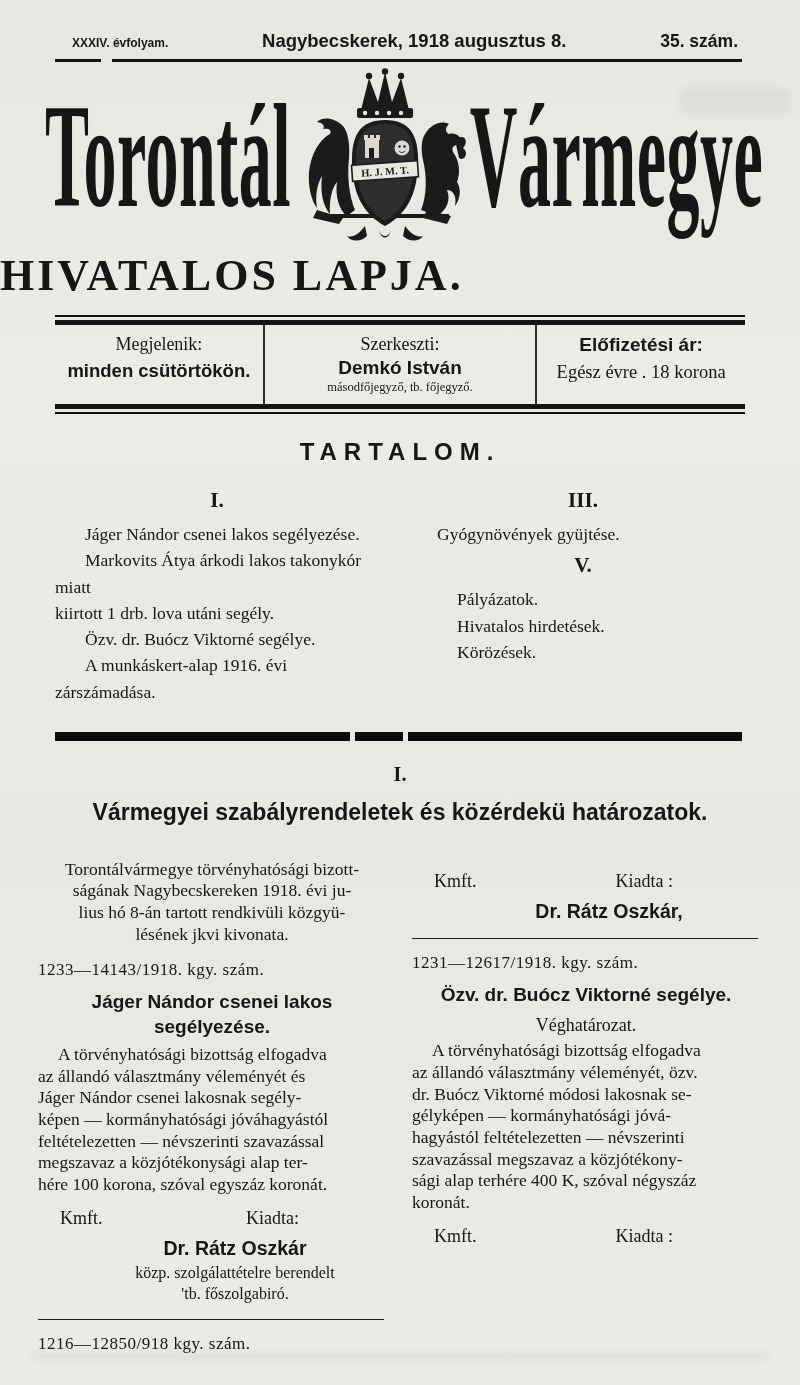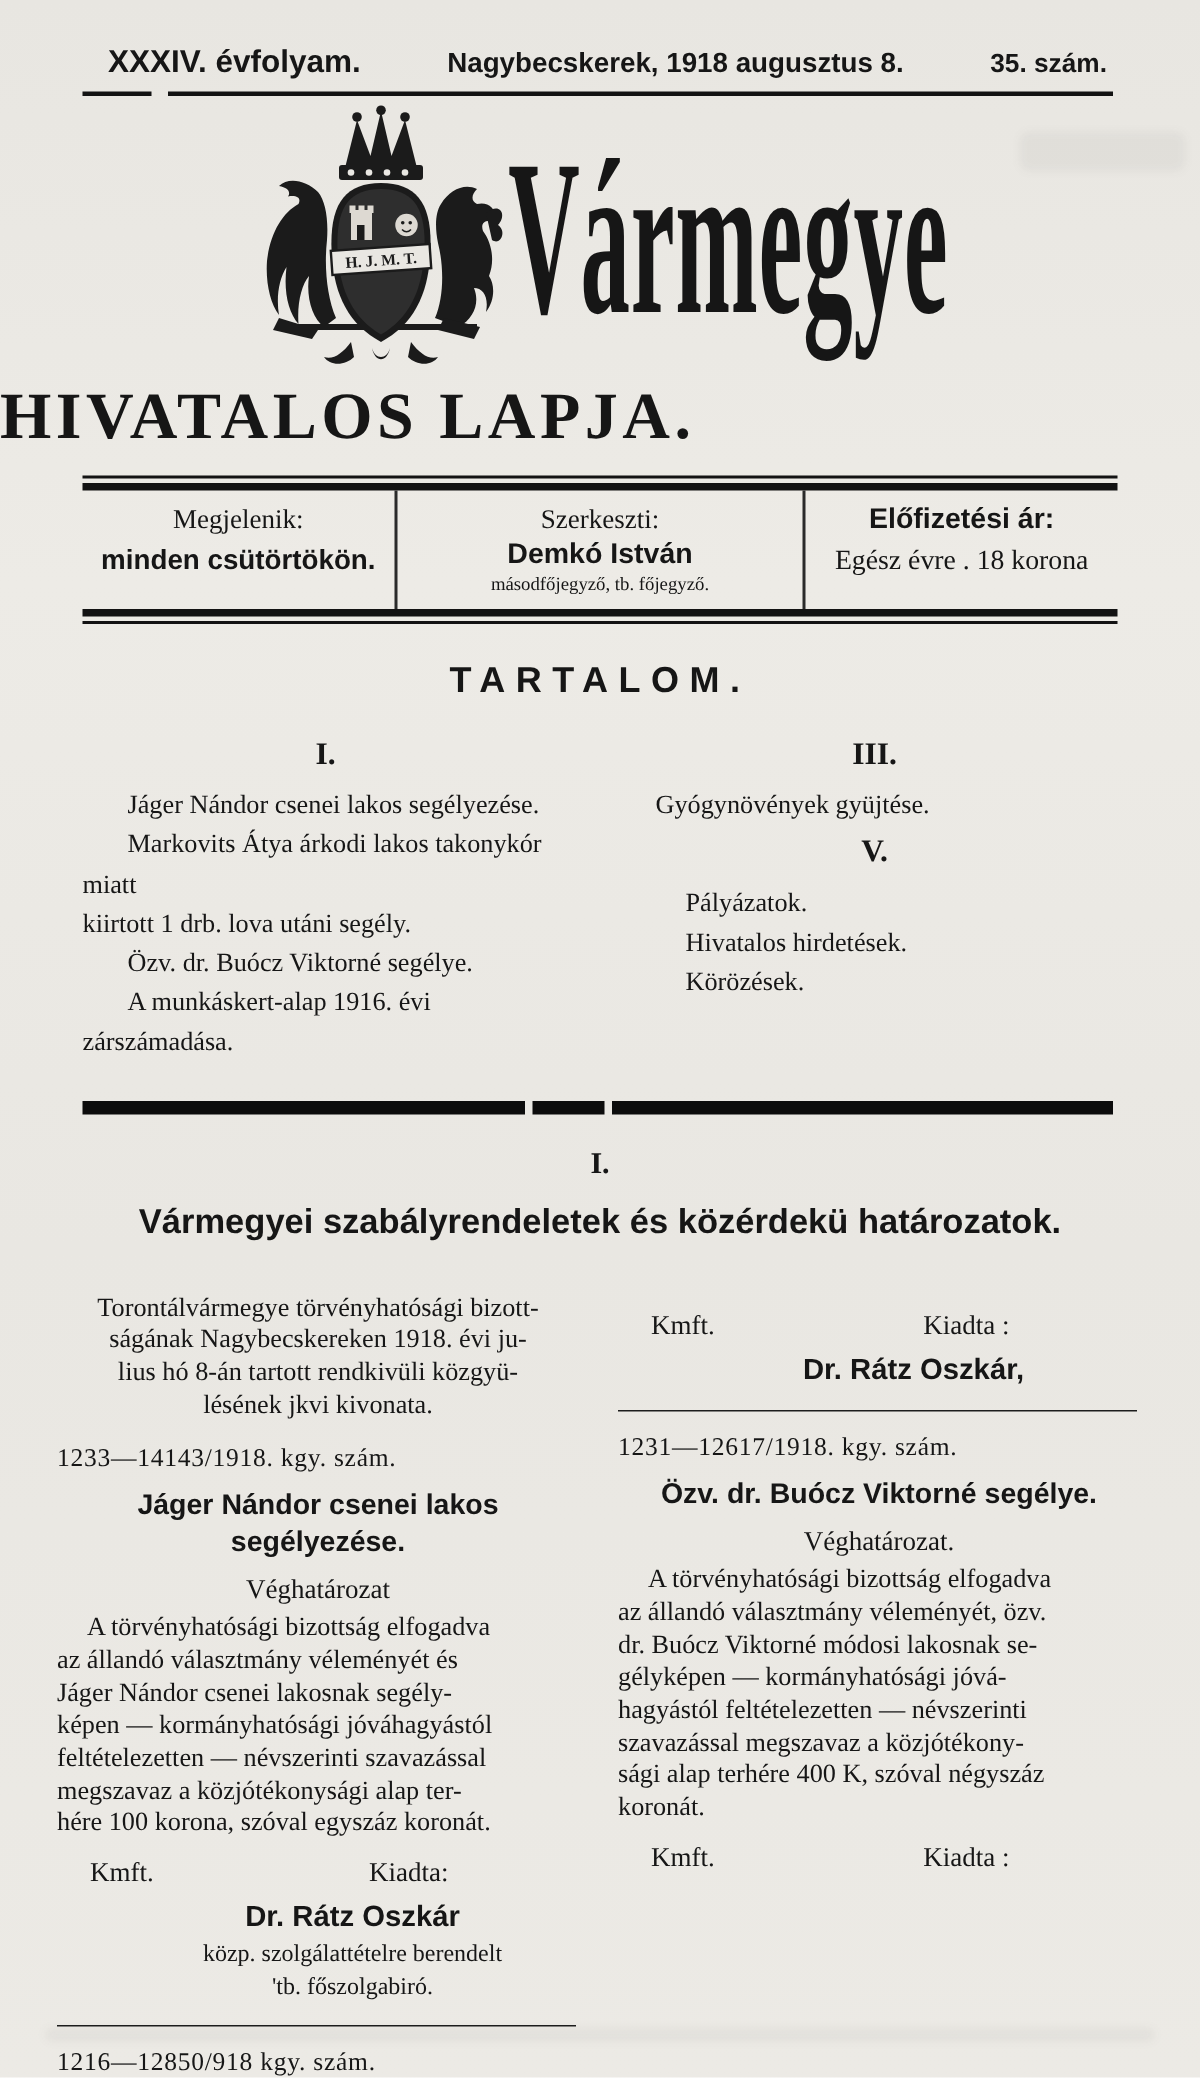--- a/index.html
+++ b/index.html
@@ -9,21 +9,21 @@
     font-family:"Liberation Serif","DejaVu Serif",serif;
     color:#161616;
   }
   .smudge{position:absolute;background:rgba(60,60,60,.05);filter:blur(3px);border-radius:6px;}
   .smudge.tr{top:88px;right:10px;width:110px;height:26px;}
   .smudge.bt{top:1352px;left:30px;width:740px;height:9px;}
 
   
   .topbar{display:flex;justify-content:space-between;align-items:baseline;
     padding:30px 62px 0 72px;font-family:"Liberation Sans",sans-serif;font-weight:bold;}
-  .topbar .vol{font-size:21px;text-align:right;}
+  .topbar .vol{font-size:12px;text-align:right;}
   .topbar .pd{font-size:18.5px;}
   .topbar .iss{font-size:17.5px;}
   .toprule{margin:7px 58px 0 55px;display:flex;gap:11px;align-items:center;}
   .toprule .seg1{width:46px;height:3px;background:#131313;}
   .toprule .seg2{flex:1;height:3px;background:#131313;}
 
   
   .masthead{display:flex;align-items:center;justify-content:center;gap:0;
     margin-top:6px;height:178px;overflow:visible;}
   .mast-word{display:flex;justify-content:center;align-items:center;}
@@ -99,20 +99,23 @@
   <span class="vol">XXXIV. évfolyam.</span>
   <span class="pd">Nagybecskerek, 1918 augusztus 8.</span>
   <span class="iss">35. szám.</span>
 </div>
 <div class="toprule">
   <div class="seg1"></div>
   <div class="seg2"></div>
 </div>
 
 <div class="masthead">
+  <div class="mast-word w1">
+    <span>Torontál</span>
+  </div>
   <svg class="crest" viewBox="0 0 172 178" xmlns="http://www.w3.org/2000/svg">
     <g fill="#1b1b1b" stroke="none">
 
       <g>
         <path d="M62 42 L70 10 L79 34 L86 4 L93 34 L102 10 L110 42 Z"></path>
         <circle cx="70" cy="8" r="3.2"></circle>
           <circle cx="86" cy="3.5" r="3.2"></circle>
           <circle cx="102" cy="8" r="3.2"></circle>
         <rect x="58" y="40" width="56" height="10" rx="2"></rect>
         <circle cx="66" cy="45" r="2.2" fill="#eae8e3"></circle>
@@ -224,21 +227,20 @@
 <div class="body-cols">
 
   <div class="bcol">
     <div class="intro">Torontálvármegye törvényhatósági bizott-
 ságának Nagybecskereken 1918. évi ju-
 lius hó 8-án tartott rendkivüli közgyü-
 lésének jkvi kivonata.</div>
 
     <div class="case-no">1233—14143/1918. kgy. szám.</div>
     <div class="case-title center">Jáger Nándor csenei lakos segélyezése.</div>
-    <div class="vhat">Véghatározat</div>
     <div class="para">A törvényhatósági bizottság elfogadva
 az állandó választmány véleményét és
 Jáger Nándor csenei lakosnak segély-
 képen — kormányhatósági jóváhagyástól
 feltételezetten — névszerinti szavazással
 megszavaz a közjótékonysági alap ter-
 hére 100 korona, szóval egyszáz koronát.</div>
     <div class="kmft-row">
       <span class="k1">Kmft.</span>
       <span class="k2">Kiadta:</span>

